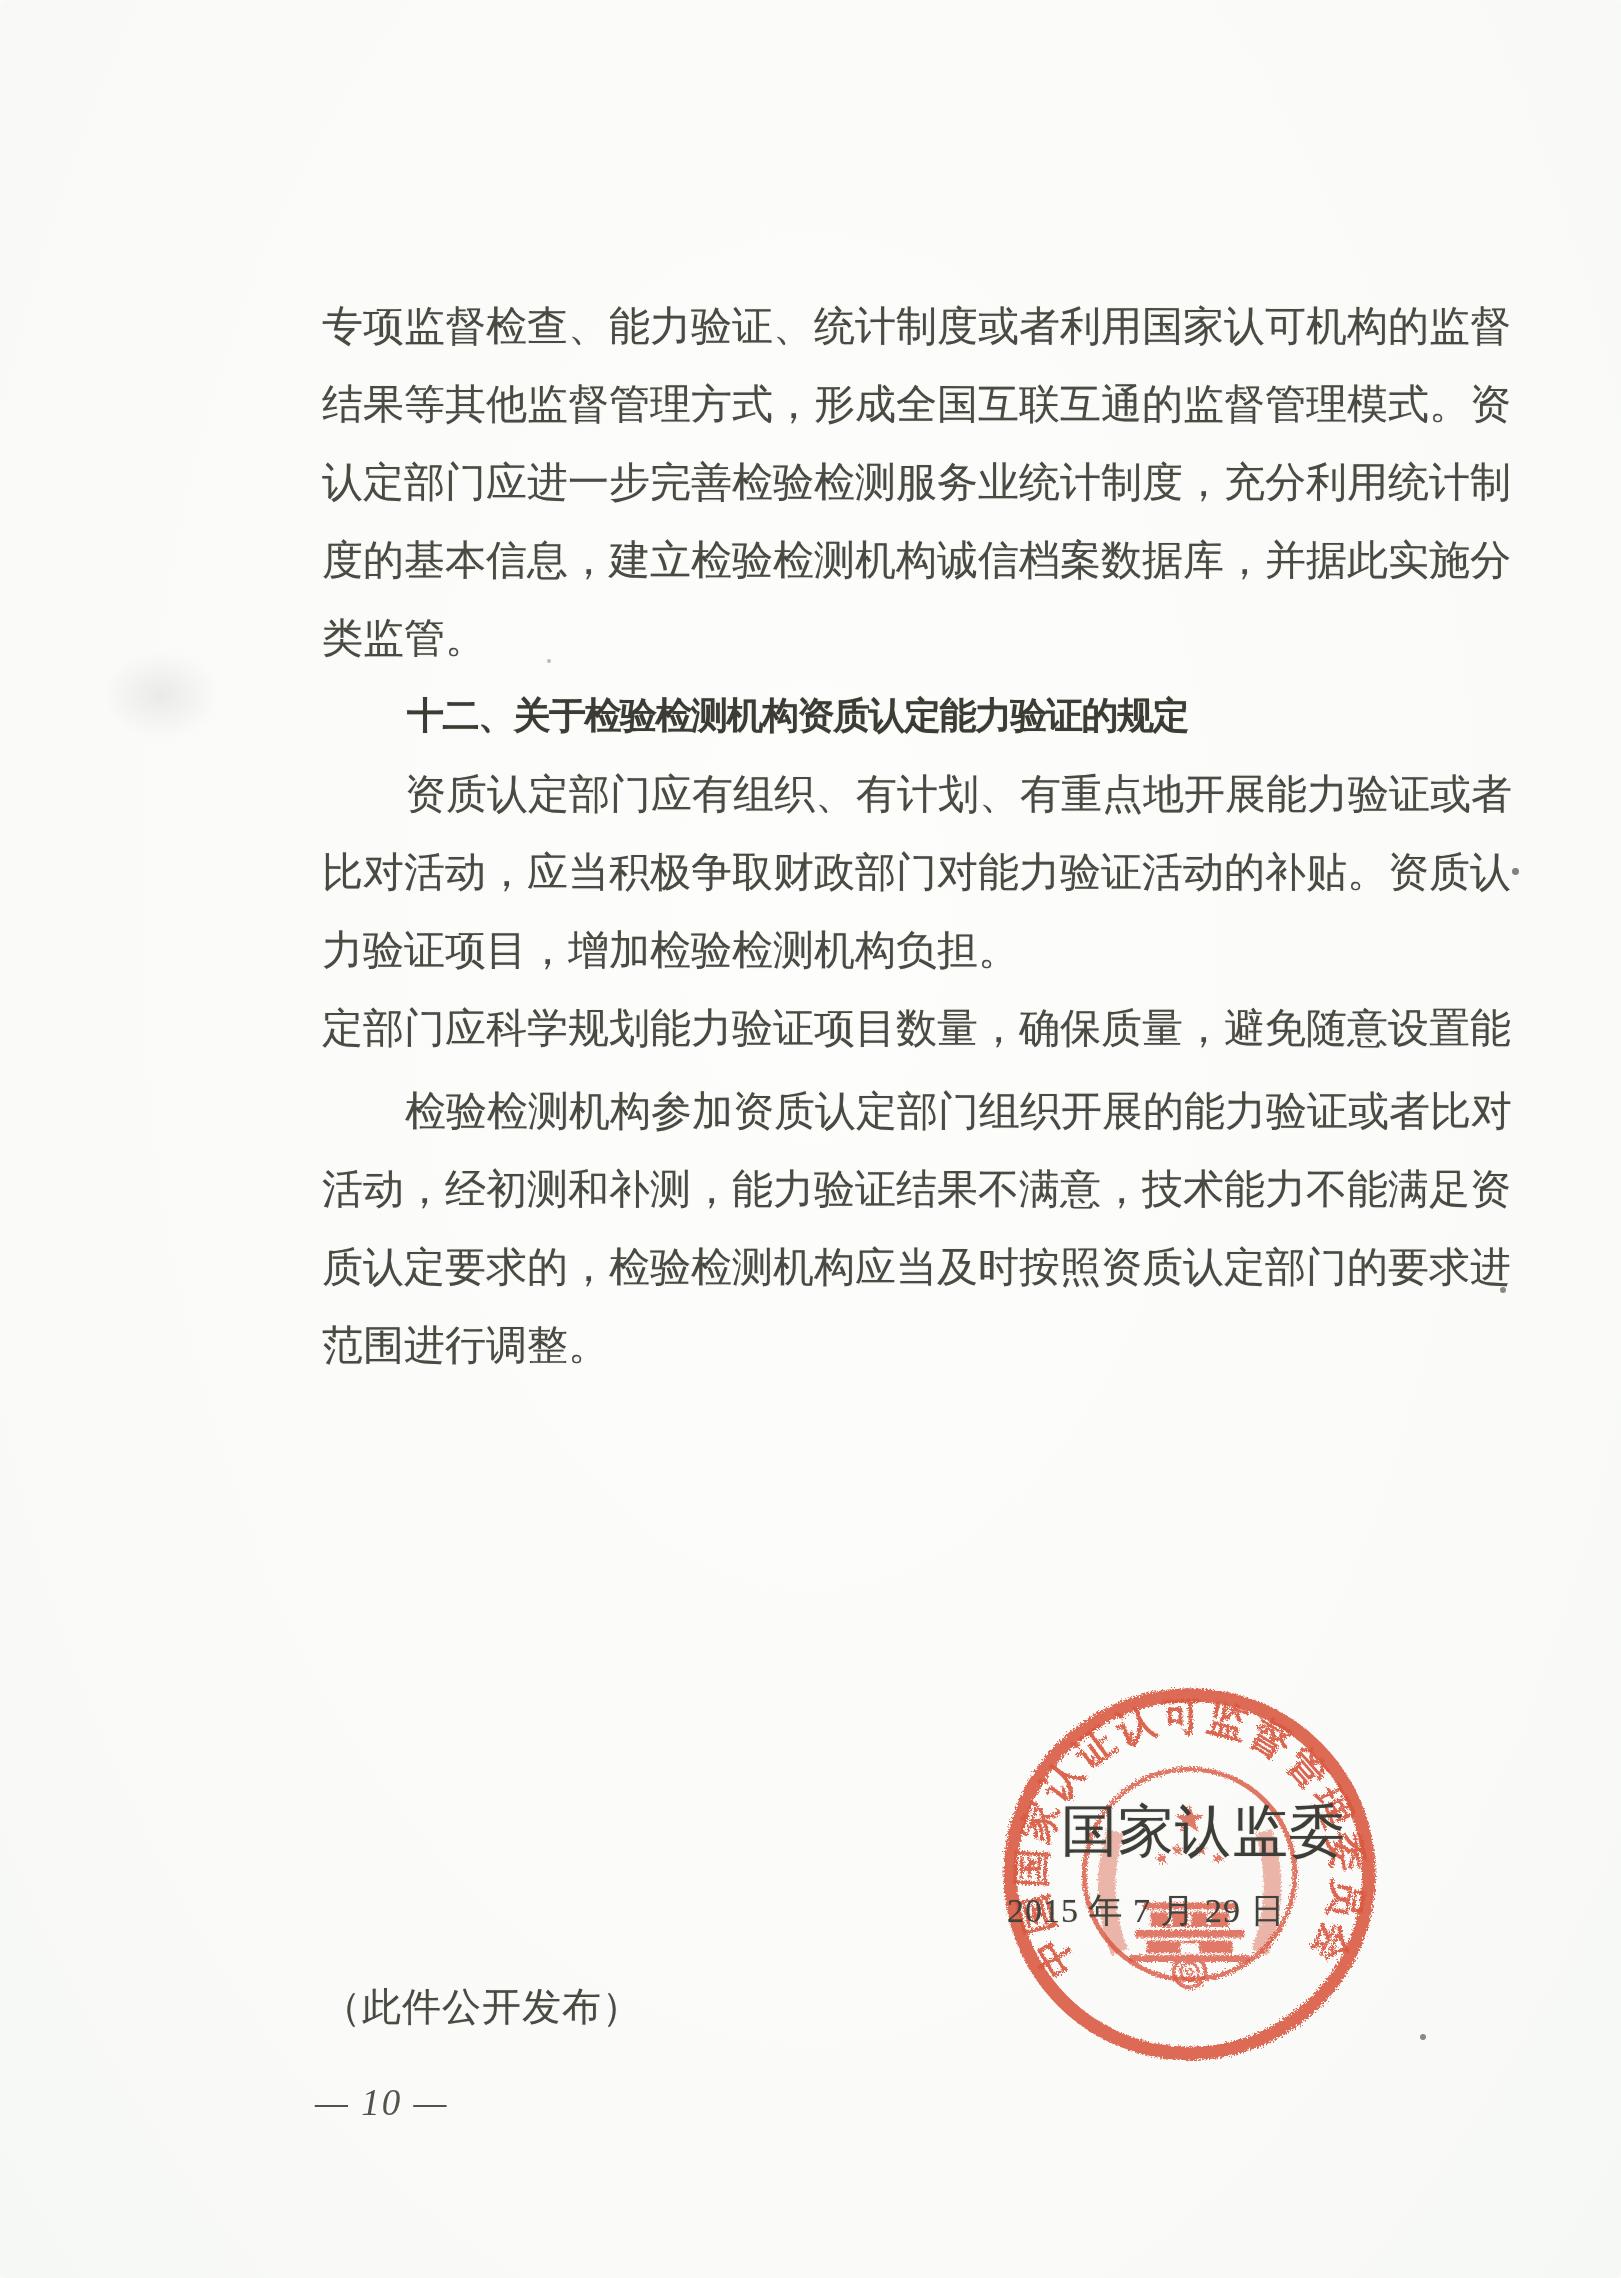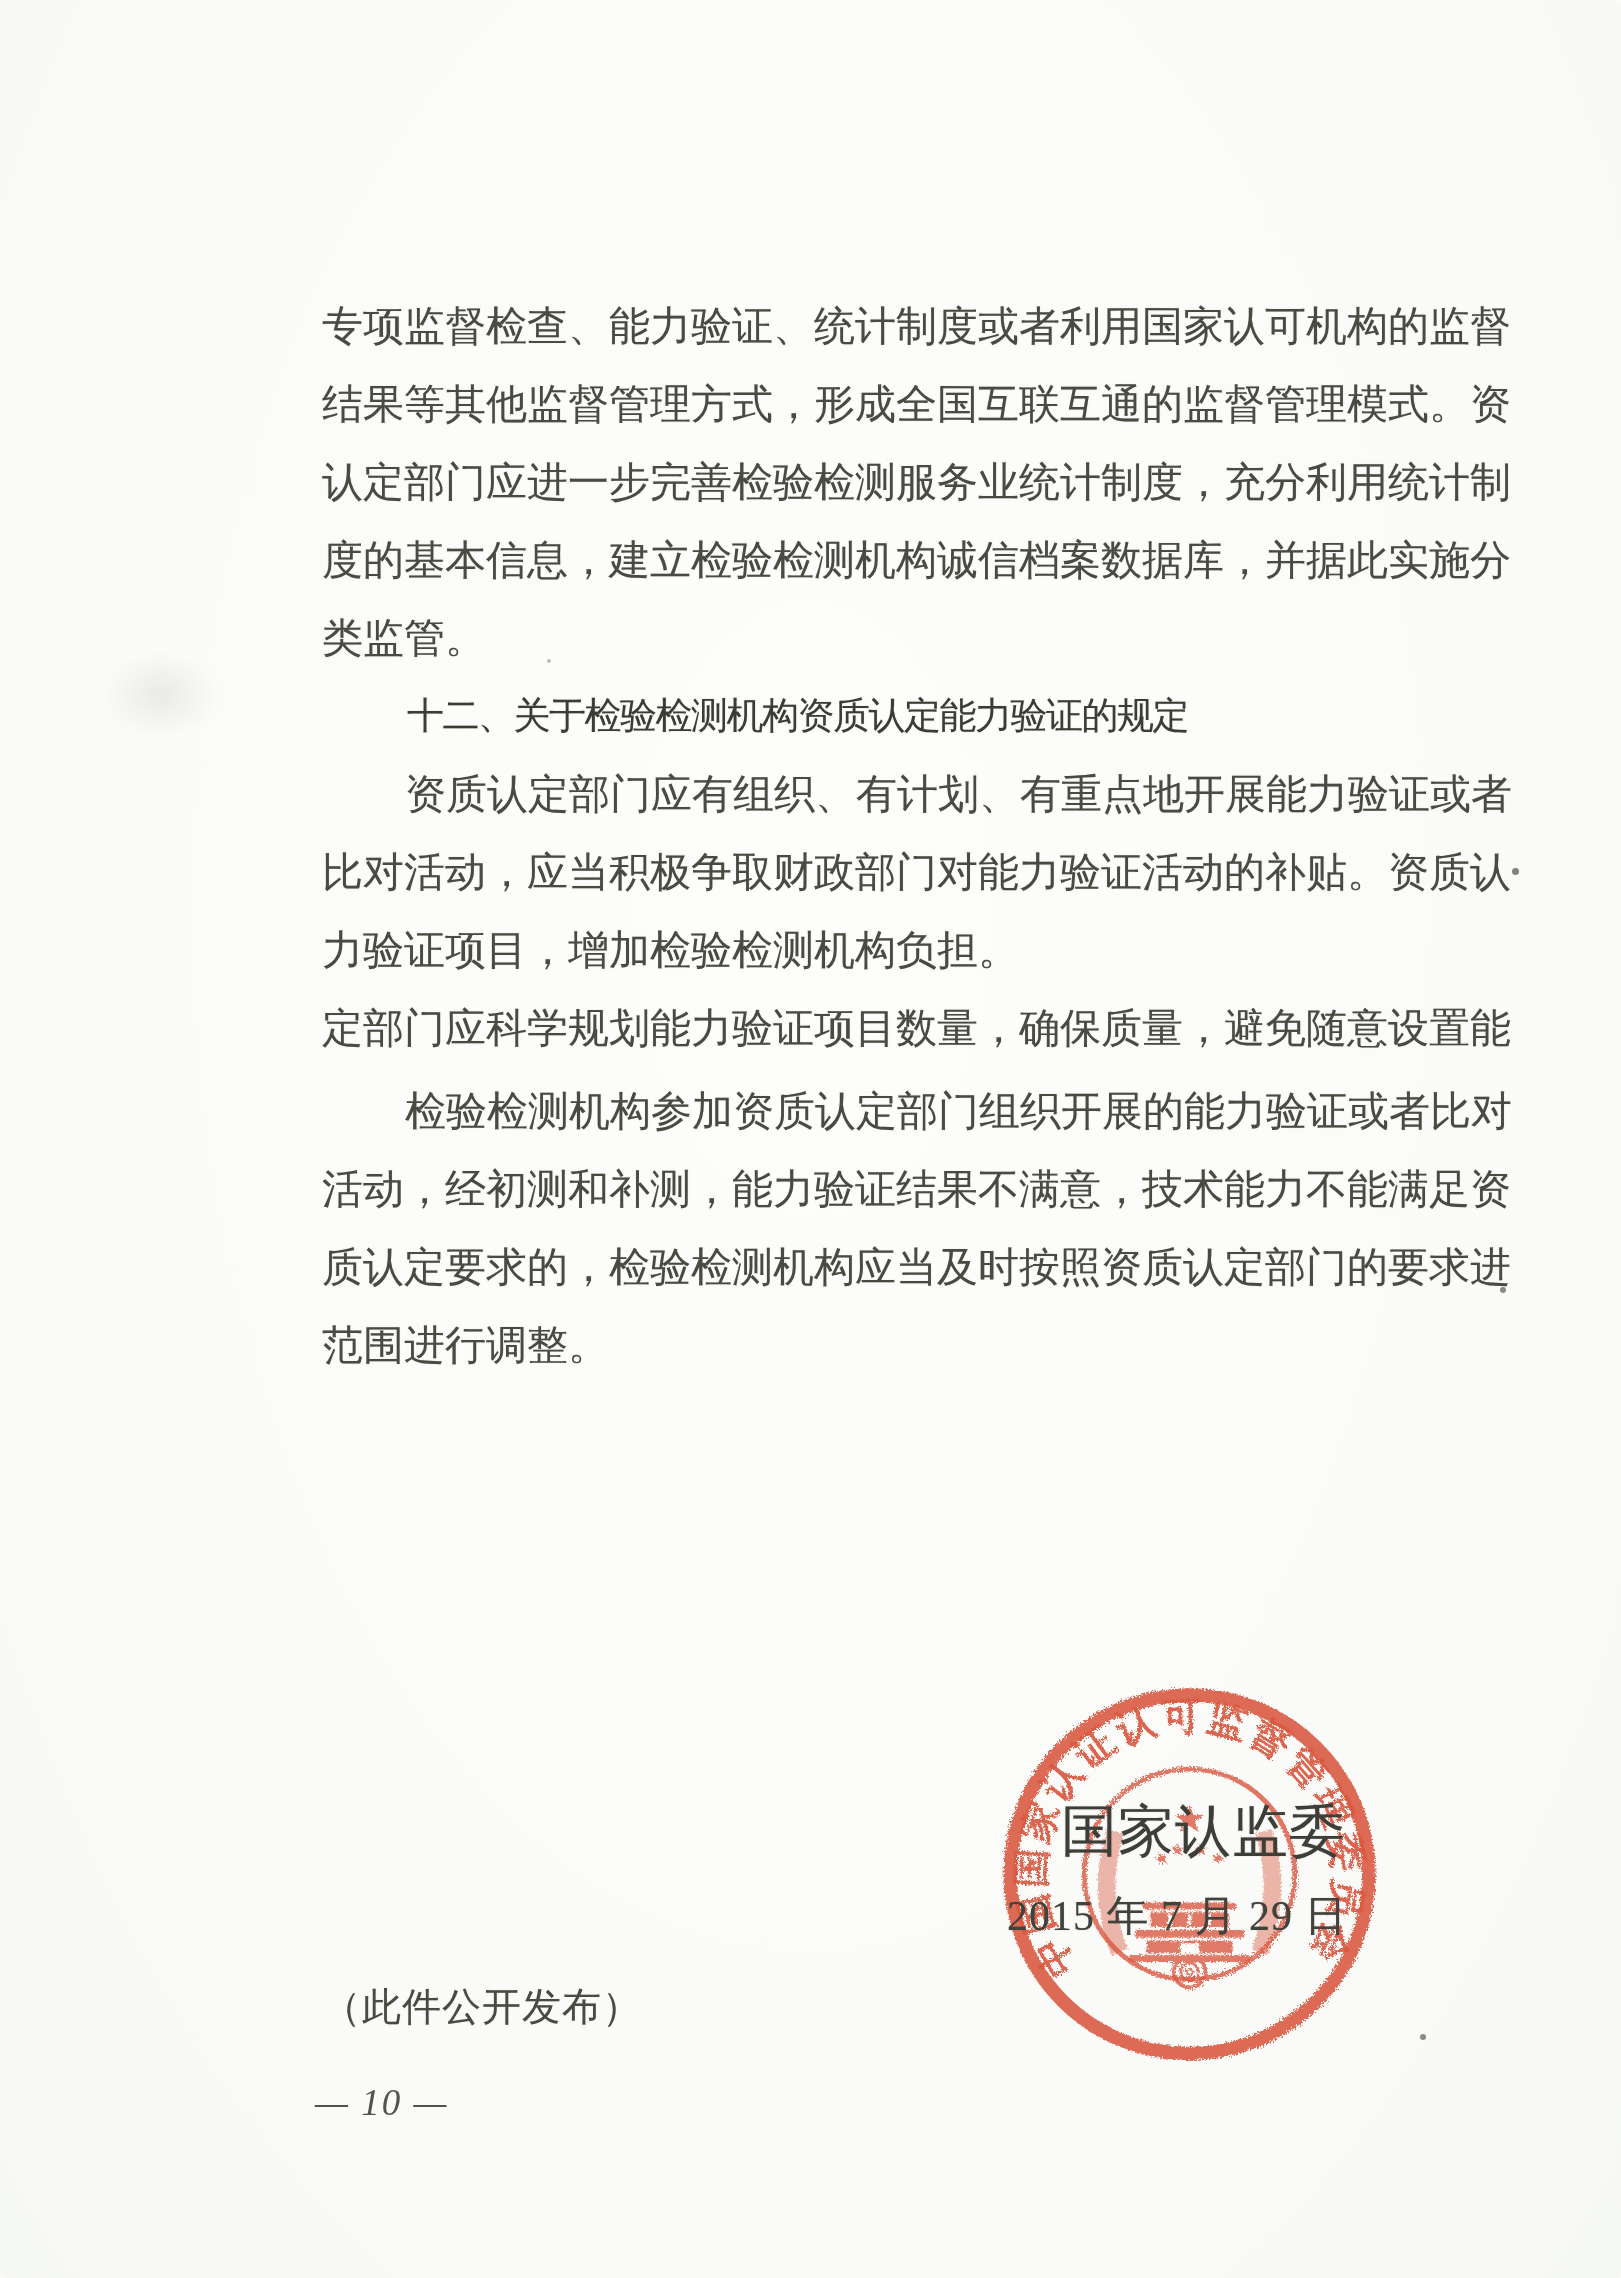--- a/index.html
+++ b/index.html
@@ -15,21 +15,21 @@
     position:absolute;left:322px;top:287px;width:1188px;
     font-size:41px;color:#4a4a42;
     text-shadow:0 0 1px rgba(100,100,90,.35);
   }
   .line{height:78px;line-height:78px;text-align:justify;text-align-last:justify;white-space:nowrap;}
   .line.short{text-align-last:left;}
   .line.indent{text-indent:83px;}
   .heading{
     height:78px;line-height:78px;text-indent:85px;
     font-family:"Liberation Sans","DejaVu Sans",sans-serif;
-    font-weight:normal;font-size:37px;letter-spacing:-1.5px;color:#3c3c35;
+    font-weight:bold;font-size:37px;letter-spacing:-1.5px;color:#3c3c35;
     text-shadow:0 0 1px rgba(70,70,60,.4);
   }
   .para3{margin-top:4.9px;}
   
   .publish-note{
     position:absolute;left:322px;top:1952px;
     font-size:39px;color:#4a4a42;letter-spacing:1px;
     text-shadow:0 0 1px rgba(100,100,90,.35);
     margin-top:28px;
   }
@@ -39,21 +39,21 @@
   }
   
   .seal{position:absolute;left:983px;top:1658px;width:419px;height:419px;z-index:2;}
   .seal-signer{
     position:absolute;left:1061px;top:1794px;z-index:3;
     font-size:56px;color:#3e3e38;letter-spacing:1px;
     text-shadow:0 0 1px rgba(60,60,55,.5);
   }
   .seal-date{
     position:absolute;left:1007px;top:1888px;z-index:3;
-    font-size:42px;color:#42423c;letter-spacing:1px;
+    font-size:34px;color:#42423c;letter-spacing:1px;
     text-shadow:0 0 1px rgba(60,60,55,.5);
   }
   
   .speck{position:absolute;border-radius:50%;background:#5a5a52;}
   .speck.s1{left:1512px;top:868px;width:6.8px;height:6.8px;opacity:.75;}
   .speck.s2{left:1500px;top:1287px;width:5.9px;height:5.9px;opacity:.7;}
   .speck.s3{left:1420px;top:2034px;width:5.9px;height:5.9px;opacity:.7;}
   .speck.s4{left:547px;top:659px;width:3.9px;height:3.9px;opacity:.4;}
   .smudge{
     position:absolute;left:102px;top:651px;width:117px;height:88px;

